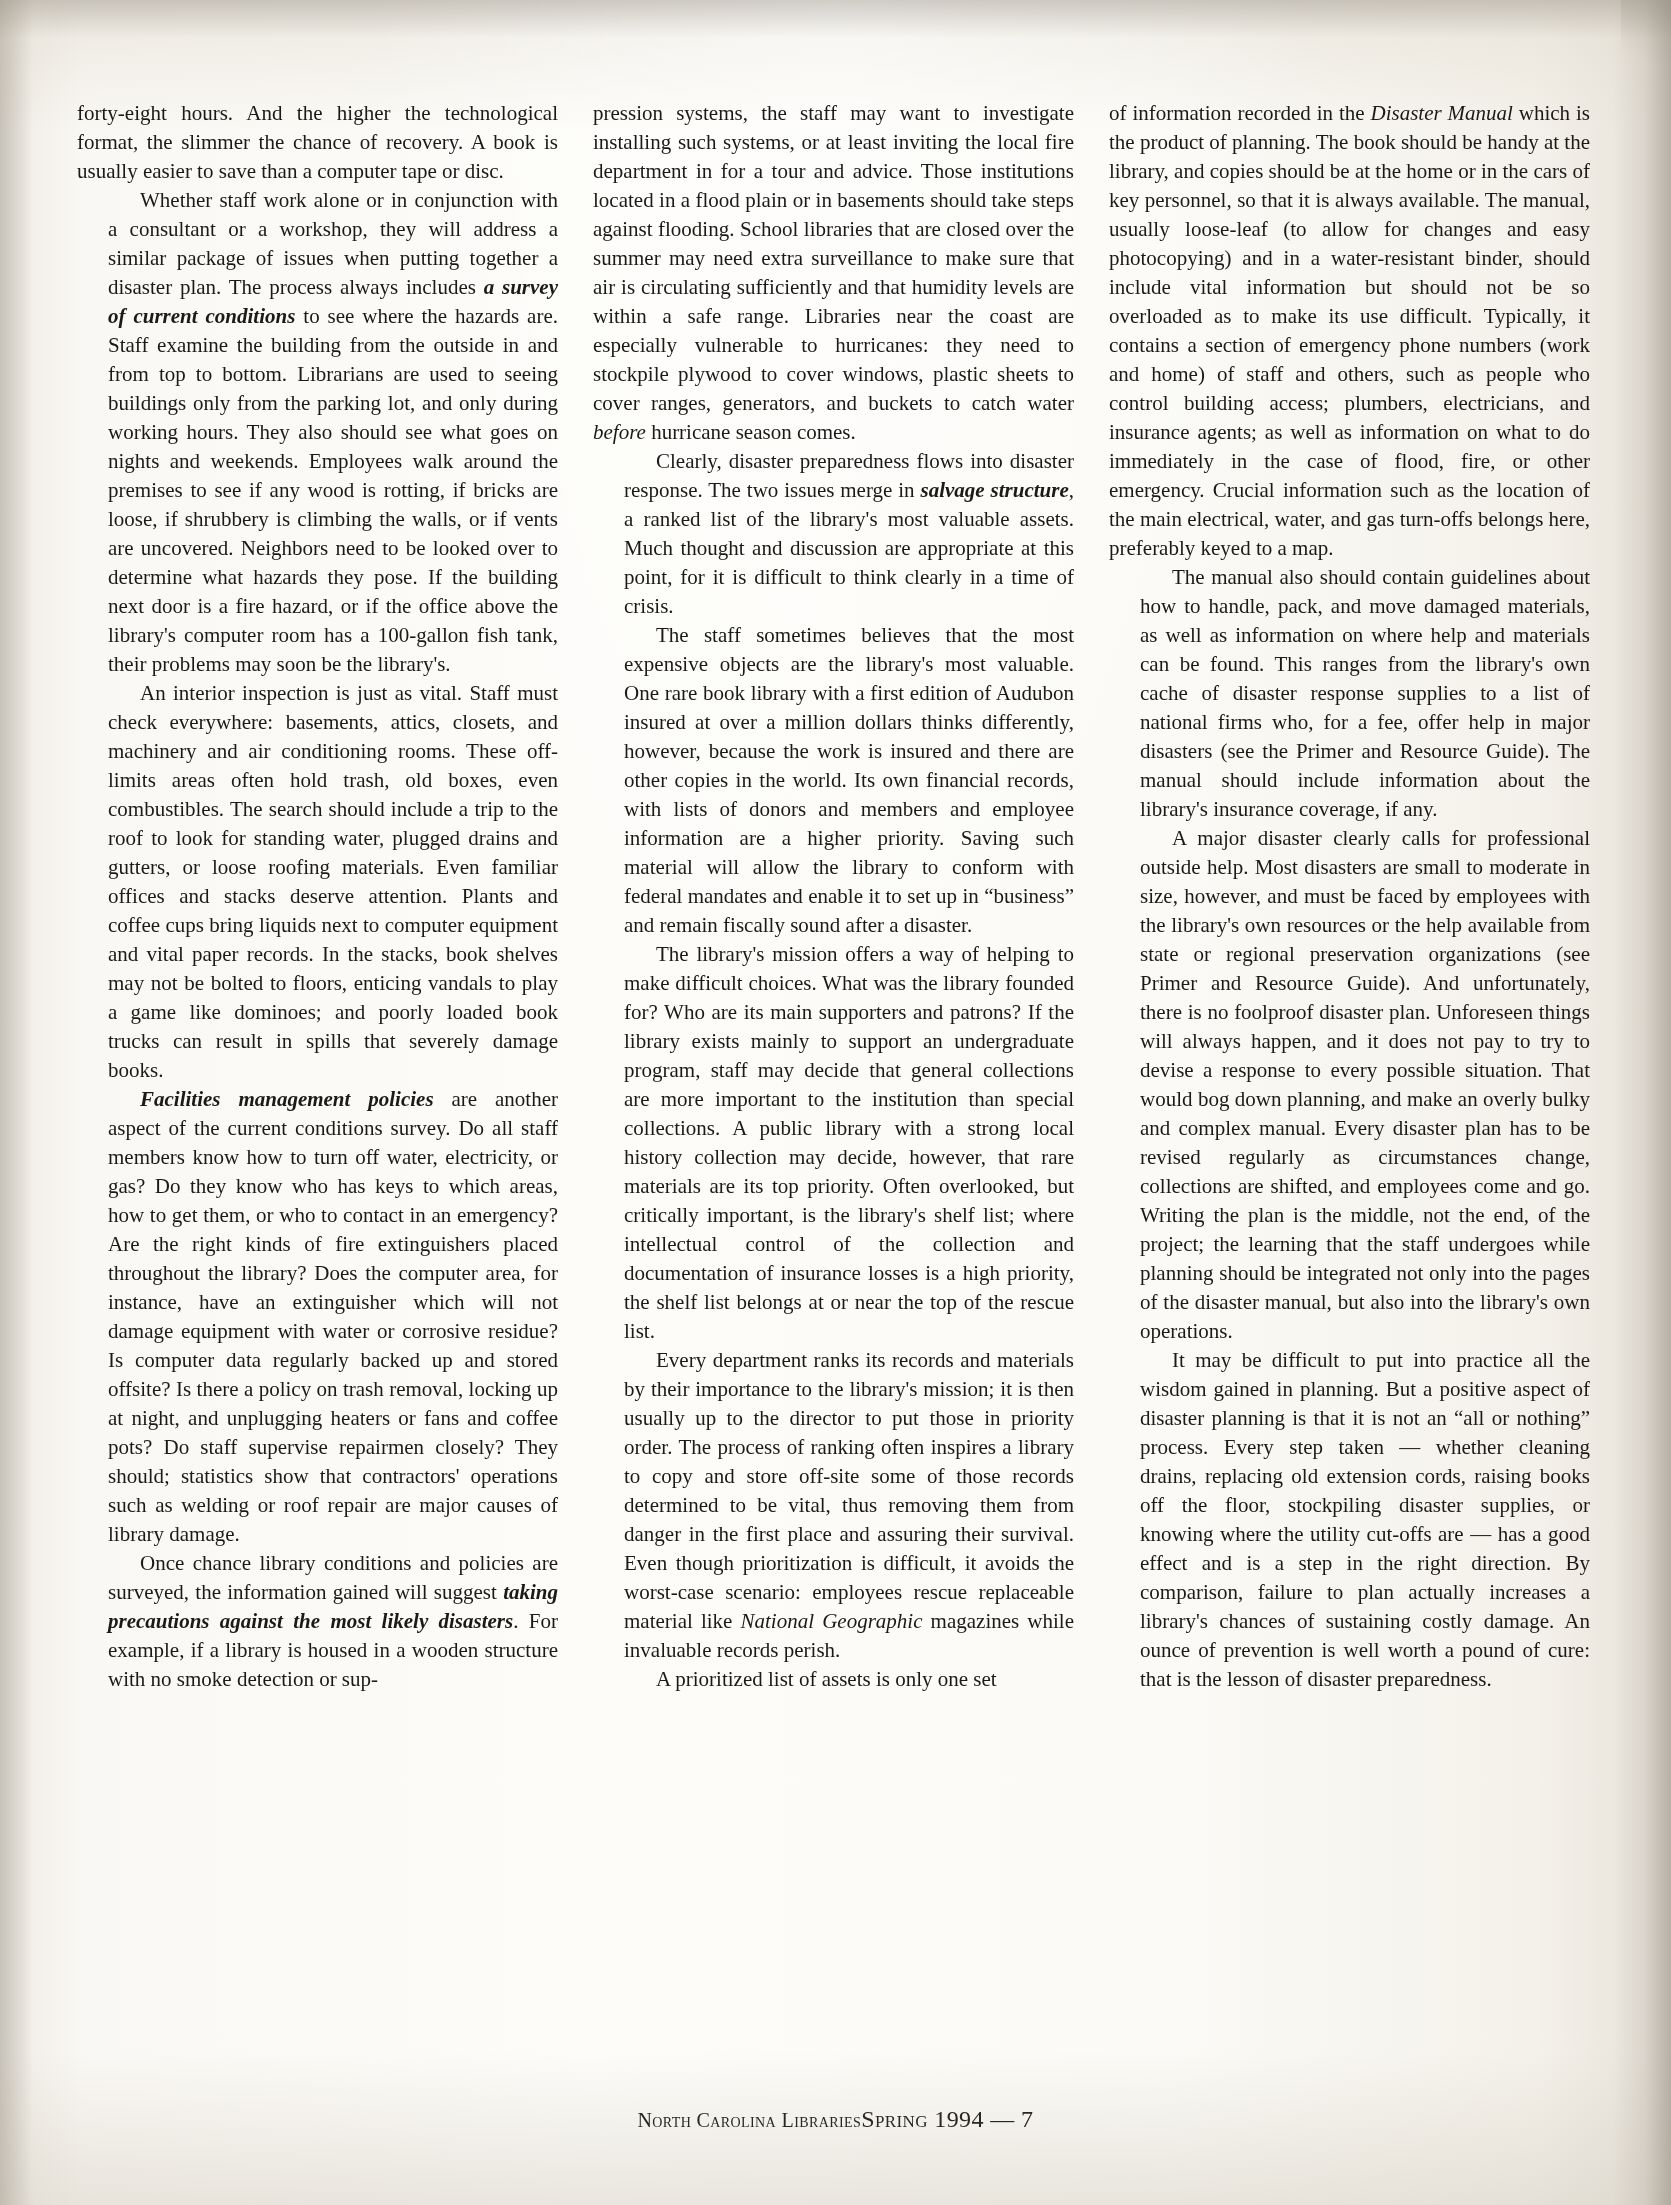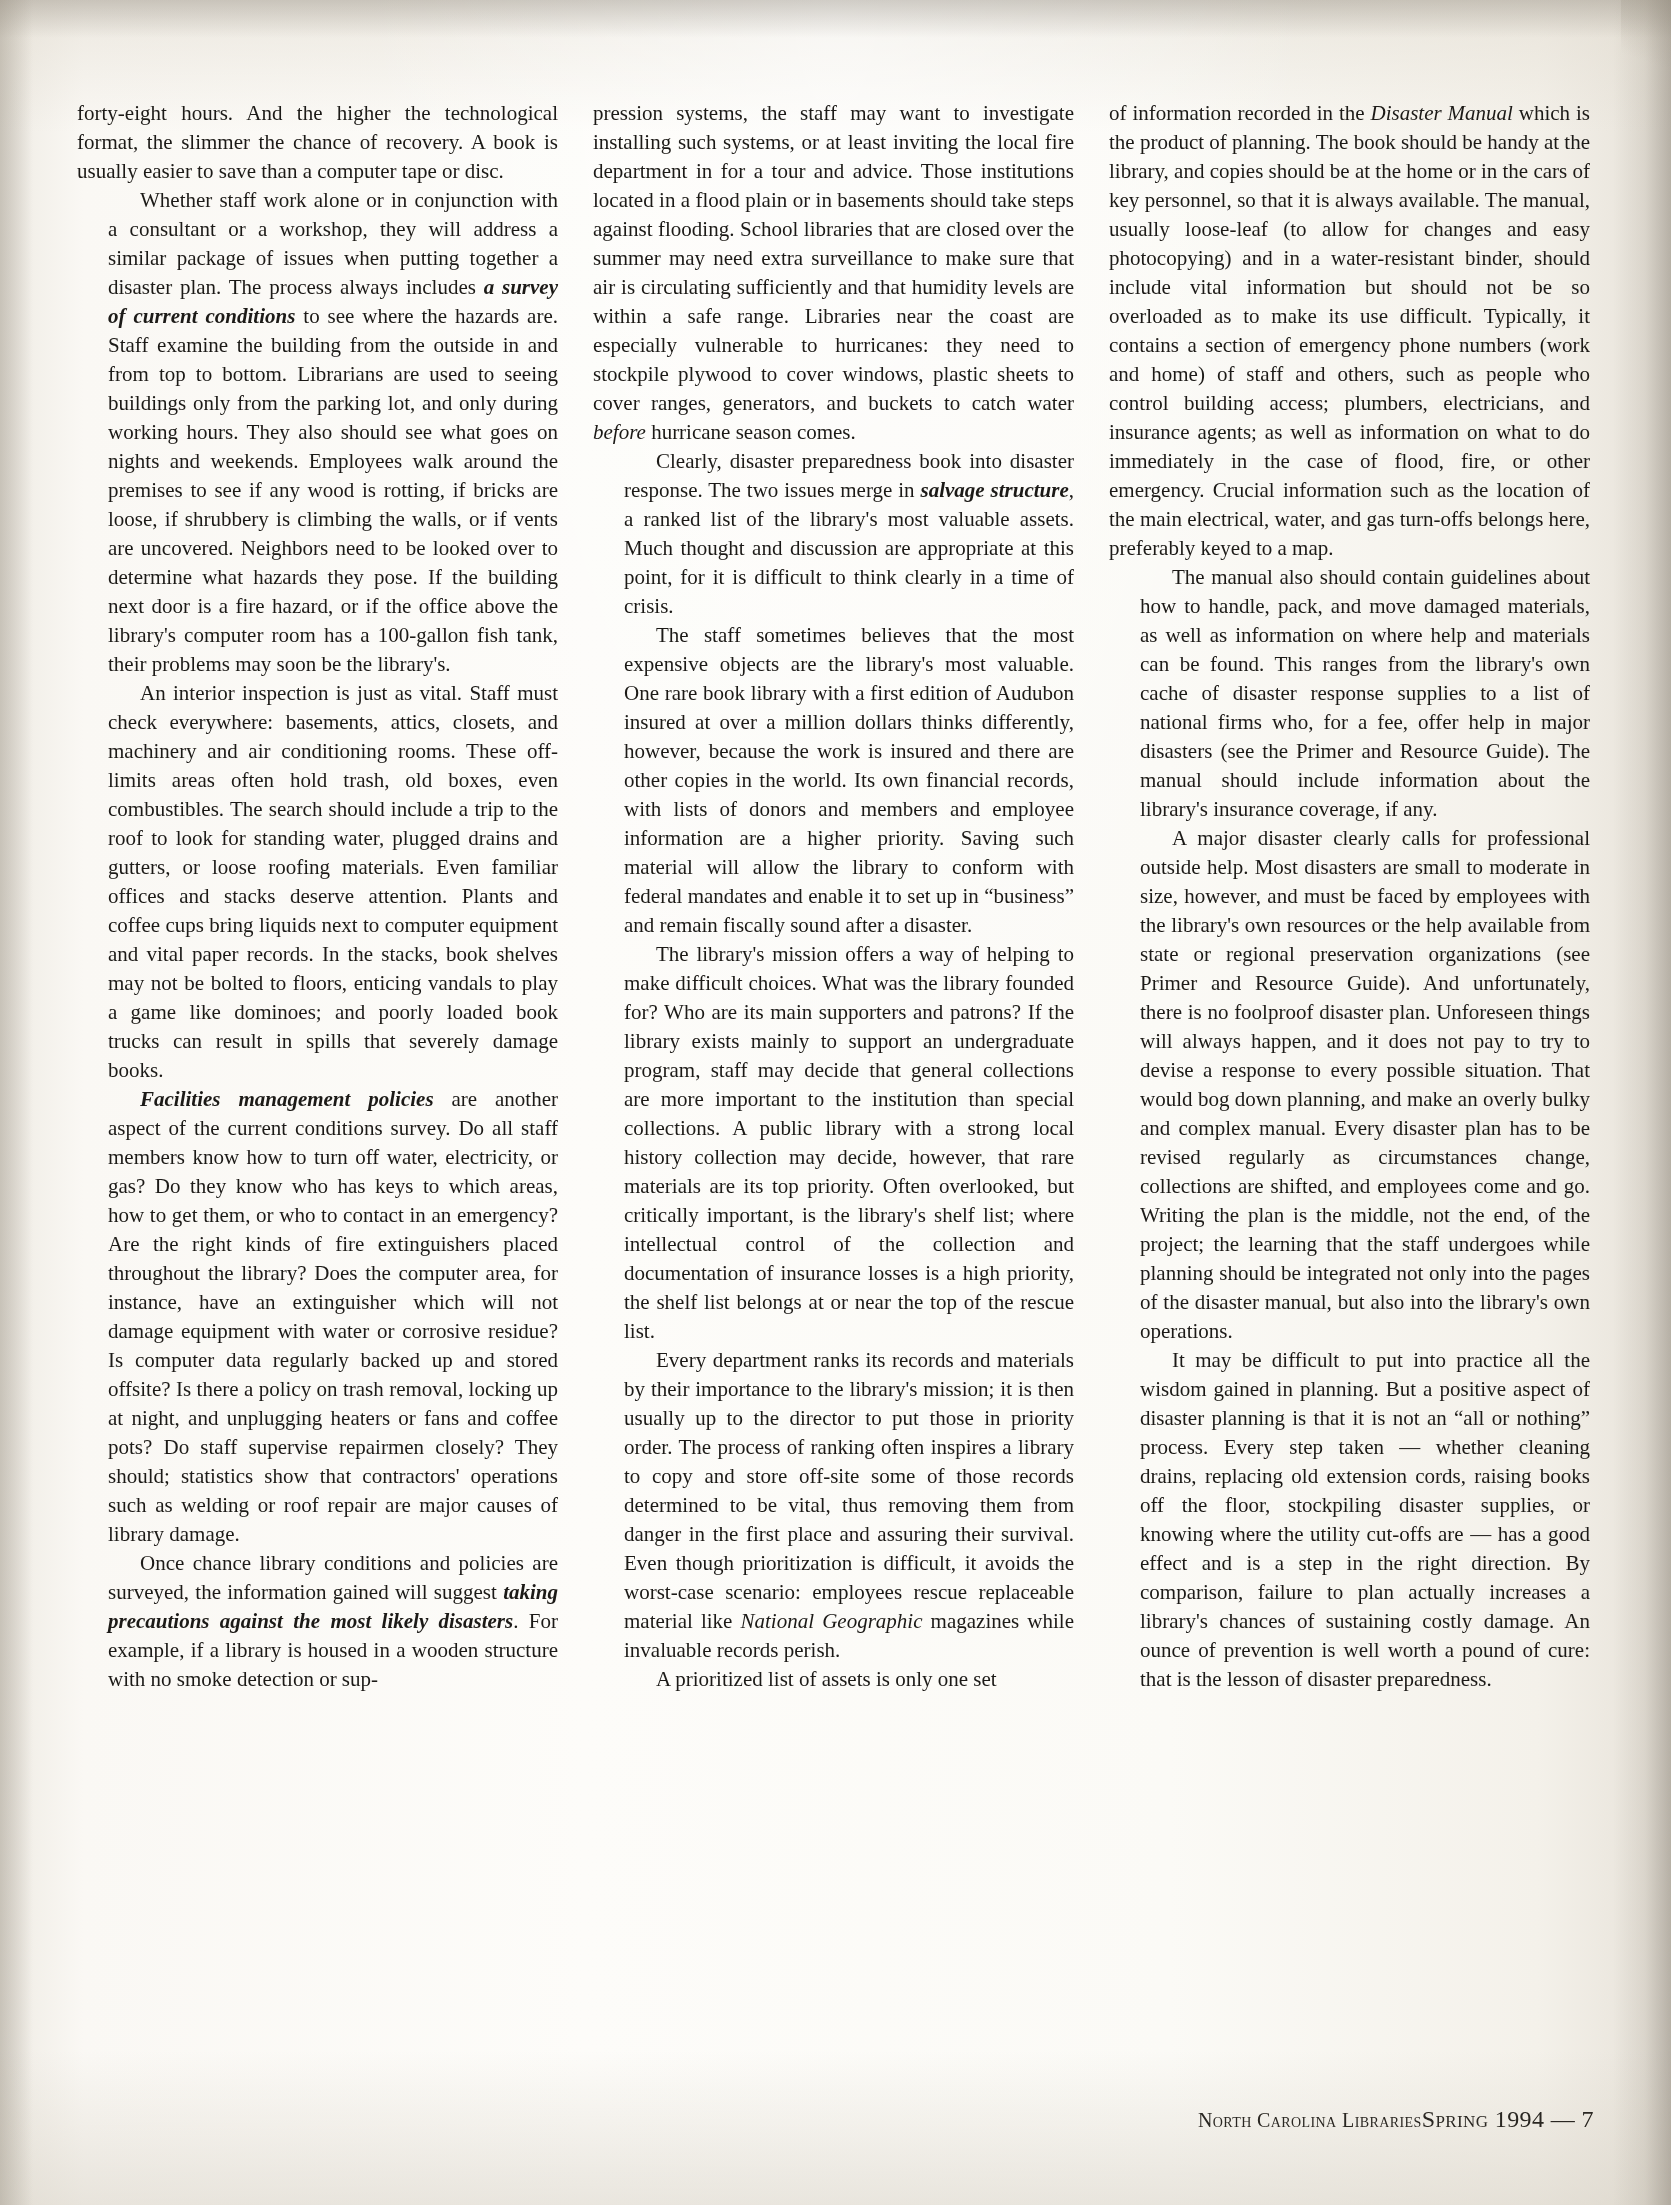--- a/index.html
+++ b/index.html
@@ -104,21 +104,21 @@
     font-style: italic;
   }
 
   
   .footer {
     position: absolute;
     left: 77px;
     right: 77px;
     top: 2106px;
     display: flex;
-    justify-content: flex-end;
+    justify-content: center;
     align-items: baseline;
   }
   .footer-left {
     font-family: "Liberation Serif", serif;
     font-size: 20px;
     letter-spacing: 0.4px;
     font-variant: small-caps;
     color: #2a2722;
   }
   .footer-right {
@@ -142,21 +142,21 @@
   <div class="columns">
     <div class="col" id="col-1">
         <p><span>forty-eight hours. And the higher the technological format, the slimmer the chance of recovery. A book is usually easier to save than a computer tape or disc.</span></p>
         <p class="indent"><span>Whether staff work alone or in conjunction with a consultant or a workshop, they will address a similar package of issues when putting together a disaster plan. The process always includes </span><span class="bi">a survey of current conditions</span><span> to see where the hazards are. Staff examine the building from the outside in and from top to bottom. Librarians are used to seeing buildings only from the parking lot, and only during working hours. They also should see what goes on nights and weekends. Employees walk around the premises to see if any wood is rotting, if bricks are loose, if shrubbery is climbing the walls, or if vents are uncovered. Neighbors need to be looked over to determine what hazards they pose. If the building next door is a fire hazard, or if the office above the library's computer room has a 100-gallon fish tank, their problems may soon be the library's.</span></p>
         <p class="indent"><span>An interior inspection is just as vital. Staff must check everywhere: basements, attics, closets, and machinery and air conditioning rooms. These off-limits areas often hold trash, old boxes, even combustibles. The search should include a trip to the roof to look for standing water, plugged drains and gutters, or loose roofing materials. Even familiar offices and stacks deserve attention. Plants and coffee cups bring liquids next to computer equipment and vital paper records. In the stacks, book shelves may not be bolted to floors, enticing vandals to play a game like dominoes; and poorly loaded book trucks can result in spills that severely damage books.</span></p>
         <p class="indent"><span class="bi">Facilities management policies</span><span> are another aspect of the current conditions survey. Do all staff members know how to turn off water, electricity, or gas? Do they know who has keys to which areas, how to get them, or who to contact in an emergency? Are the right kinds of fire extinguishers placed throughout the library? Does the computer area, for instance, have an extinguisher which will not damage equipment with water or corrosive residue? Is computer data regularly backed up and stored offsite? Is there a policy on trash removal, locking up at night, and unplugging heaters or fans and coffee pots? Do staff supervise repairmen closely? They should; statistics show that contractors' operations such as welding or roof repair are major causes of library damage.</span></p>
         <p class="indent"><span>Once chance library conditions and policies are surveyed, the information gained will suggest </span><span class="bi">taking precautions against the most likely disasters</span><span>. For example, if a library is housed in a wooden structure with no smoke detection or sup-</span></p>
       </div>
     <div class="col" id="col-2">
         <p><span>pression systems, the staff may want to investigate installing such systems, or at least inviting the local fire department in for a tour and advice. Those institutions located in a flood plain or in basements should take steps against flooding. School libraries that are closed over the summer may need extra surveillance to make sure that air is circulating sufficiently and that humidity levels are within a safe range. Libraries near the coast are especially vulnerable to hurricanes: they need to stockpile plywood to cover windows, plastic sheets to cover ranges, generators, and buckets to catch water </span><span class="it">before</span><span> hurricane season comes.</span></p>
-        <p class="indent"><span>Clearly, disaster preparedness book into disaster response. The two issues merge in </span><span class="bi">salvage structure</span><span>, a ranked list of the library's most valuable assets. Much thought and discussion are appropriate at this point, for it is difficult to think clearly in a time of crisis.</span></p>
+        <p class="indent"><span>Clearly, disaster preparedness flows into disaster response. The two issues merge in </span><span class="bi">salvage structure</span><span>, a ranked list of the library's most valuable assets. Much thought and discussion are appropriate at this point, for it is difficult to think clearly in a time of crisis.</span></p>
         <p class="indent"><span>The staff sometimes believes that the most expensive objects are the library's most valuable. One rare book library with a first edition of Audubon insured at over a million dollars thinks differently, however, because the work is insured and there are other copies in the world. Its own financial records, with lists of donors and members and employee information are a higher priority. Saving such material will allow the library to conform with federal mandates and enable it to set up in “business” and remain fiscally sound after a disaster.</span></p>
         <p class="indent"><span>The library's mission offers a way of helping to make difficult choices. What was the library founded for? Who are its main supporters and patrons? If the library exists mainly to support an undergraduate program, staff may decide that general collections are more important to the institution than special collections. A public library with a strong local history collection may decide, however, that rare materials are its top priority. Often overlooked, but critically important, is the library's shelf list; where intellectual control of the collection and documentation of insurance losses is a high priority, the shelf list belongs at or near the top of the rescue list.</span></p>
         <p class="indent"><span>Every department ranks its records and materials by their importance to the library's mission; it is then usually up to the director to put those in priority order. The process of ranking often inspires a library to copy and store off-site some of those records determined to be vital, thus removing them from danger in the first place and assuring their survival. Even though prioritization is difficult, it avoids the worst-case scenario: employees rescue replaceable material like </span><span class="it">National Geographic</span><span> magazines while invaluable records perish.</span></p>
         <p class="indent"><span>A prioritized list of assets is only one set</span></p>
       </div>
     <div class="col" id="col-3">
         <p><span>of information recorded in the </span><span class="it">Disaster Manual</span><span> which is the product of planning. The book should be handy at the library, and copies should be at the home or in the cars of key personnel, so that it is always available. The manual, usually loose-leaf (to allow for changes and easy photocopying) and in a water-resistant binder, should include vital information but should not be so overloaded as to make its use difficult. Typically, it contains a section of emergency phone numbers (work and home) of staff and others, such as people who control building access; plumbers, electricians, and insurance agents; as well as information on what to do immediately in the case of flood, fire, or other emergency. Crucial information such as the location of the main electrical, water, and gas turn-offs belongs here, preferably keyed to a map.</span></p>
         <p class="indent"><span>The manual also should contain guidelines about how to handle, pack, and move damaged materials, as well as information on where help and materials can be found. This ranges from the library's own cache of disaster response supplies to a list of national firms who, for a fee, offer help in major disasters (see the Primer and Resource Guide). The manual should include information about the library's insurance coverage, if any.</span></p>
         <p class="indent"><span>A major disaster clearly calls for professional outside help. Most disasters are small to moderate in size, however, and must be faced by employees with the library's own resources or the help available from state or regional preservation organizations (see Primer and Resource Guide). And unfortunately, there is no foolproof disaster plan. Unforeseen things will always happen, and it does not pay to try to devise a response to every possible situation. That would bog down planning, and make an overly bulky and complex manual. Every disaster plan has to be revised regularly as circumstances change, collections are shifted, and employees come and go. Writing the plan is the middle, not the end, of the project; the learning that the staff undergoes while planning should be integrated not only into the pages of the disaster manual, but also into the library's own operations.</span></p>
         <p class="indent"><span>It may be difficult to put into practice all the wisdom gained in planning. But a positive aspect of disaster planning is that it is not an “all or nothing” process. Every step taken — whether cleaning drains, replacing old extension cords, raising books off the floor, stockpiling disaster supplies, or knowing where the utility cut-offs are — has a good effect and is a step in the right direction. By comparison, failure to plan actually increases a library's chances of sustaining costly damage. An ounce of prevention is well worth a pound of cure: that is the lesson of disaster preparedness.</span></p>

